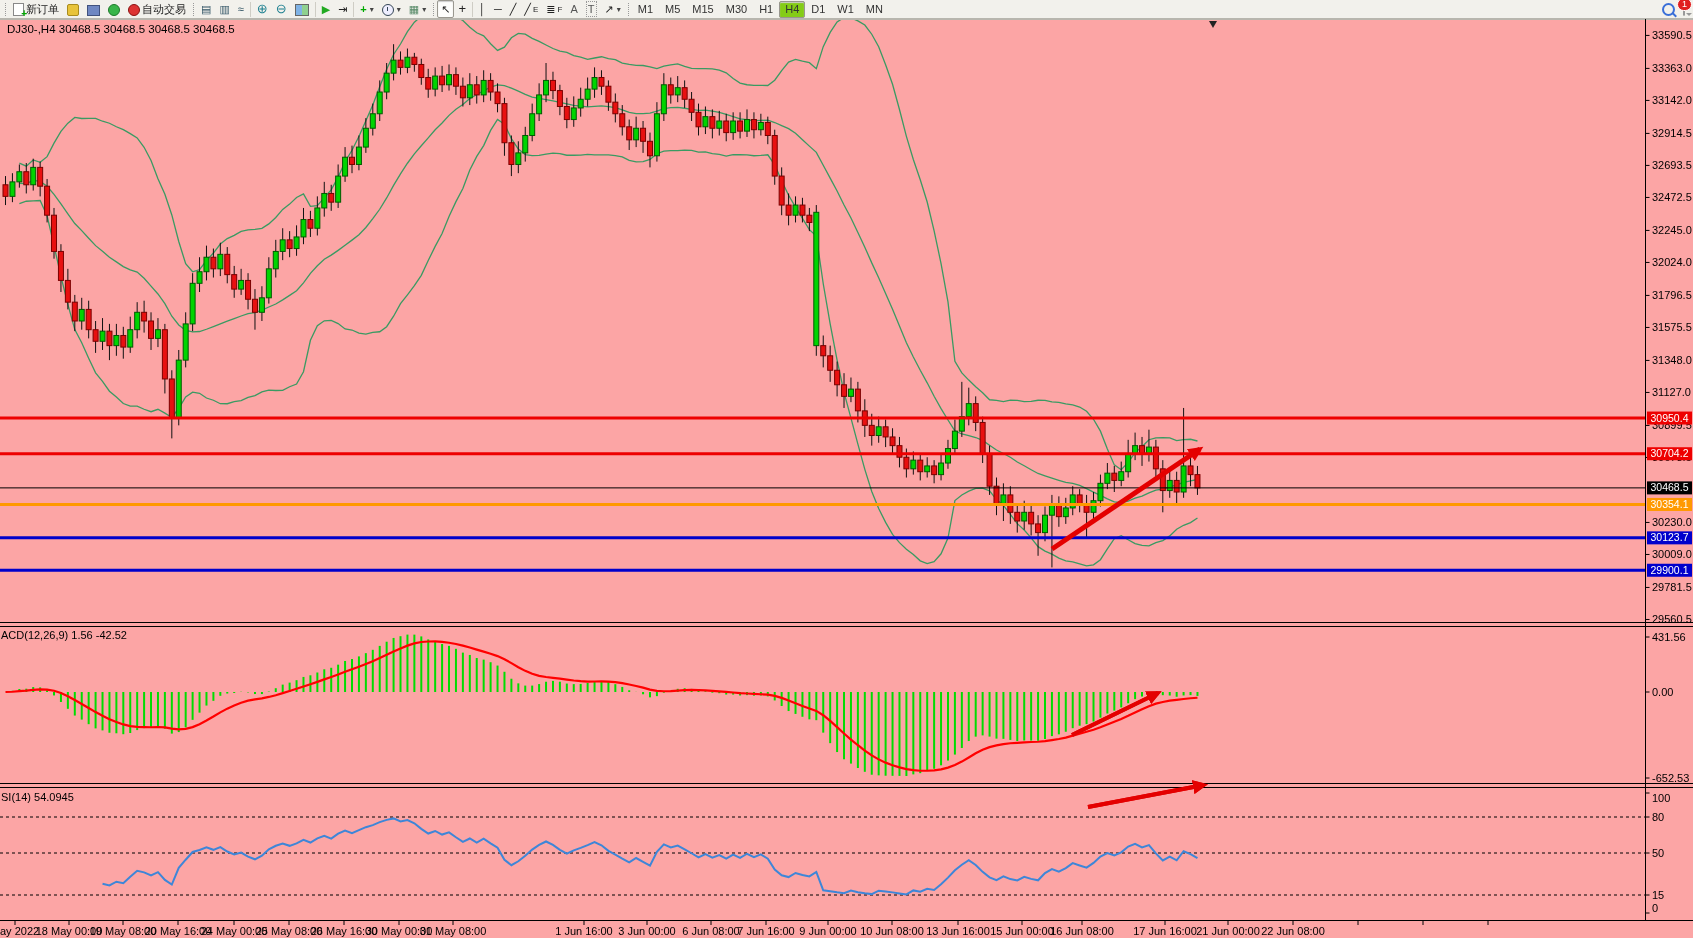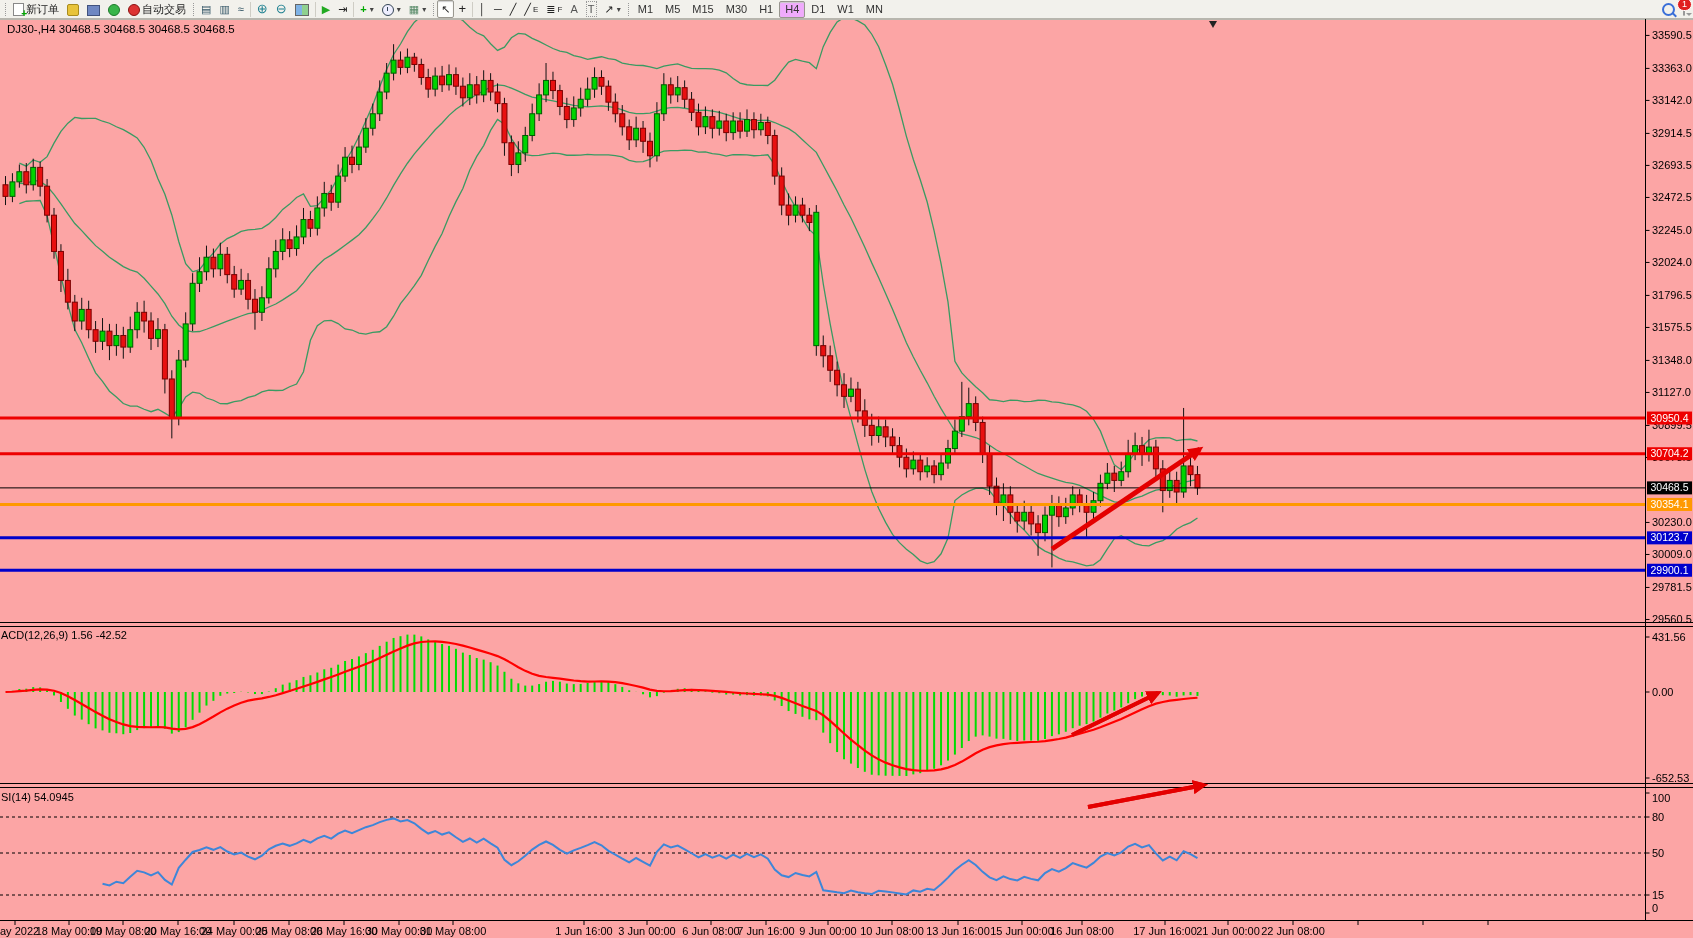--- a/index.html
+++ b/index.html
@@ -17,21 +17,21 @@
   .ic-pencil{background:#e8c33a;border:1px solid #a98b1e;width:10px;height:10px;border-radius:2px;margin-top:1px;}
   .ic-terminal{background:#6f87c2;border:1px solid #41527e;width:11px;height:9px;margin-top:2px;}
   .ic-tester{background:#39b54a;border:1px solid #1d7a2a;width:10px;height:10px;border-radius:50%;margin-top:1px;}
   .ic-auto{background:#d33;border:1px solid #8a1111;width:10px;height:10px;border-radius:50%;margin-top:1px;}
   .ic-tile{width:12px;height:10px;margin-top:1px;border:1px solid #666;background:
     linear-gradient(90deg,#7fb2e5 50%,#8fd08f 50%);}
   .ic-clock{width:10px;height:10px;border:1px solid #345;border-radius:50%;margin-top:1px;position:relative;background:#eef;}
   .ic-clock:after{content:"";position:absolute;left:4px;top:2px;width:1px;height:4px;background:#345;}
   .dd{font-size:8px;color:#444;margin-left:1px;}
   .tfbtn{display:inline-block;padding:0 5px;height:15px;line-height:15px;border:1px solid transparent;border-radius:2px;color:#333;}
-  .tfbtn.active{background:#f0abfc;border:1px solid #98968e;box-shadow:inset 0 1px 1px #ccc;}
+  .tfbtn.active{background:#84cc16;border:1px solid #98968e;box-shadow:inset 0 1px 1px #ccc;}
   .tb-right{margin-left:auto;display:flex;align-items:center;gap:8px;padding-right:6px;}
   .ic-search{width:9px;height:9px;border:2px solid #3a6fd8;border-radius:50%;position:relative;}
   .ic-search:after{content:"";position:absolute;width:5px;height:2px;background:#3a6fd8;transform:rotate(45deg);right:-4px;bottom:-2px;}
   .ic-chat{width:13px;height:10px;background:#e7e5de;border:1px solid #999;border-radius:3px;position:relative;margin-top:2px;}
   .ic-chat:after{content:"";position:absolute;left:2px;bottom:-4px;border:3px solid transparent;border-top-color:#999;}
   .badge{position:absolute;top:-5px;right:-7px;background:#e02020;color:#fff;border-radius:7px;min-width:9px;height:11px;font-size:9px;line-height:11px;text-align:center;padding:0 2px;border:1px solid #fff;}
   .chat-wrap{position:relative;}
   
   .chart-area{position:relative;width:1693px;height:920px;background:#fca5a5;}
   svg text{font-family:"Liberation Sans",sans-serif;}

